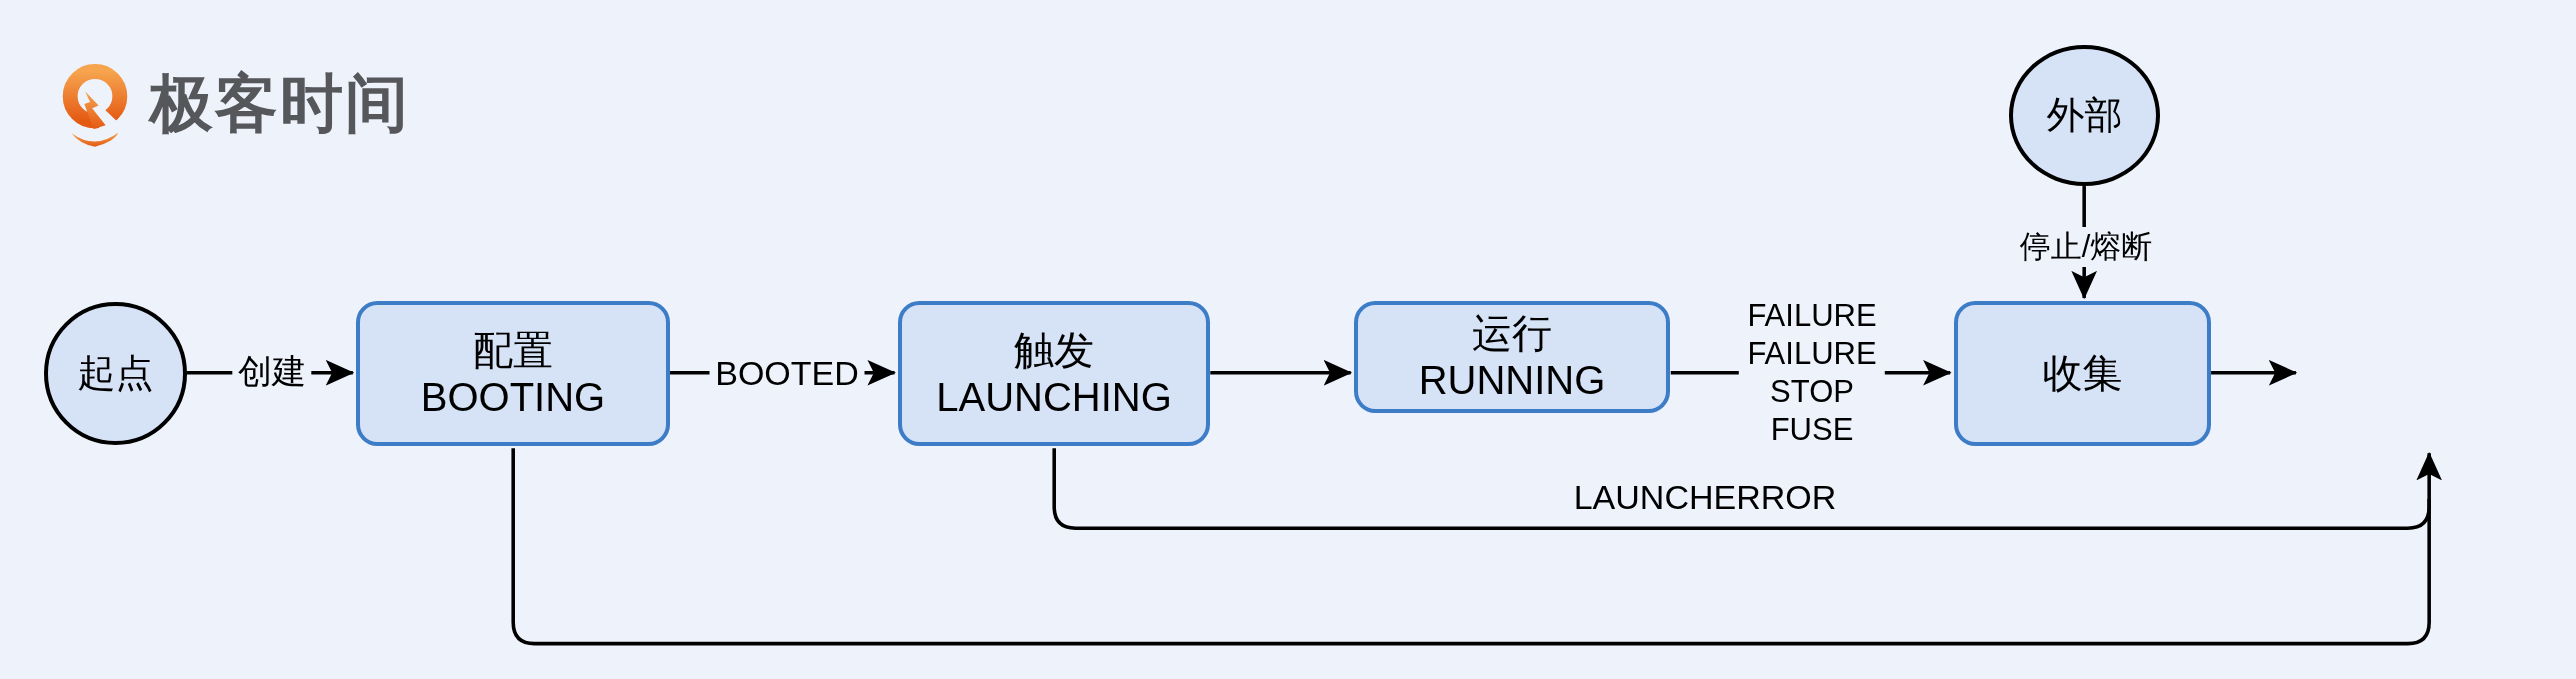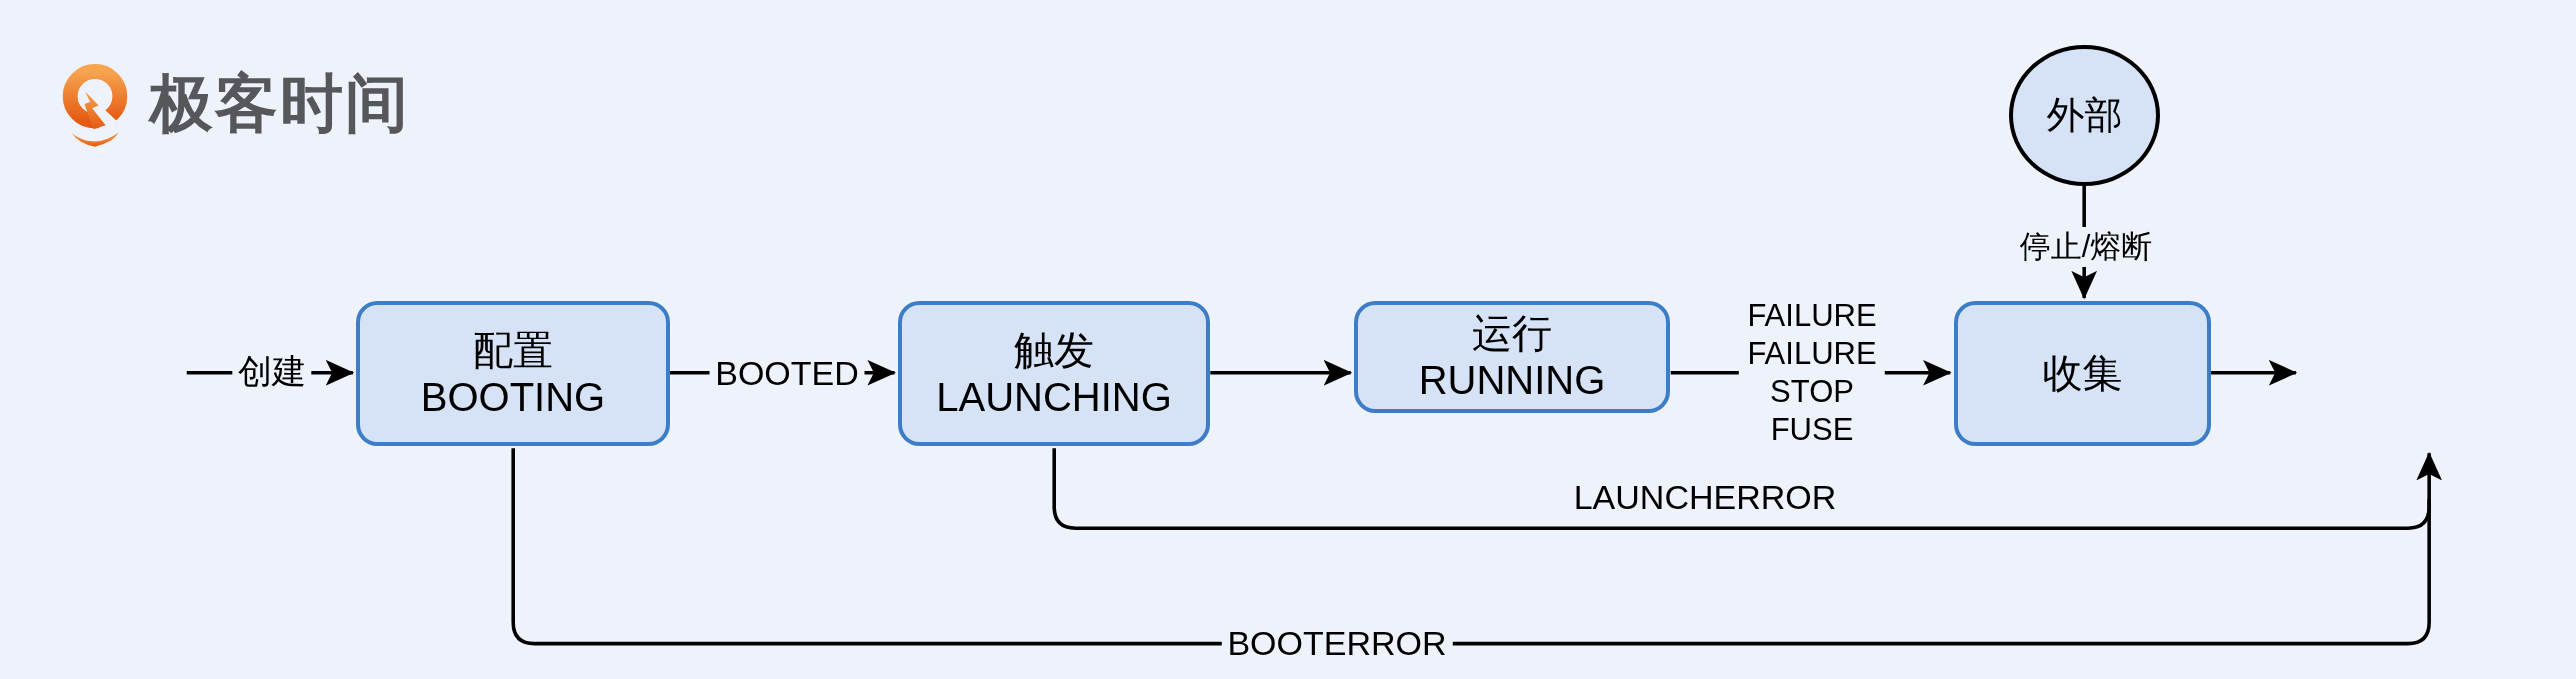--- a/index.html
+++ b/index.html
@@ -83,20 +83,23 @@
 
       <path d="M50,52 L92,92 L70,108 L40,66 Z" fill="#EDF2FB"></path>
 
       <path d="M41,44 L60,64 L51,68 L70,92 L53,97 L40,62 L48,59 Z" fill="url(#og)"></path>
 
       <path d="M22,103 Q55,127 88,102 Q82,115 55,122 Q33,118 22,103 Z" fill="url(#og)"></path>
     </svg>
     <span id="logo-text">极客时间</span>
   </div>
 
+  <div class="node terminal" style="left:44px;top:302px;width:143px;height:143px;">
+    <span>起点</span>
+  </div>
 
   <div class="node terminal" style="left:2009px;top:45px;width:151px;height:141px;">
     <span>外部</span>
   </div>
 
   <div class="node state" style="left:356px;top:301px;width:314px;height:145px;">
     <span>配置</span>
     <span>BOOTING</span>
   </div>
 
@@ -123,16 +126,15 @@
     <div>FAILURE</div>
     <div>FAILURE</div>
     <div>STOP</div>
     <div>FUSE</div>
   </div>
 
   <span class="edge-label small" style="left:2086px;top:247px;">停止/熔断</span>
 
   <span class="edge-label" style="left:1705px;top:497px;">LAUNCHERROR</span>
 
-  <span class="edge-label" style="left:1337px;top:643px;">BOOTERROR</span>
 
 </div>
 
 
 </body></html>

